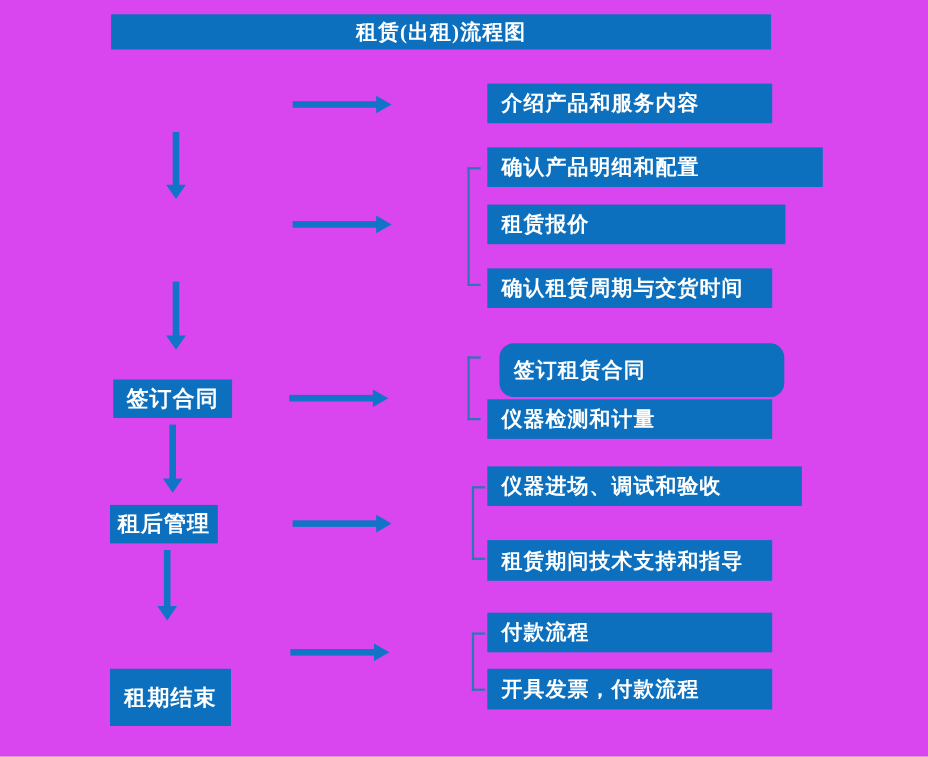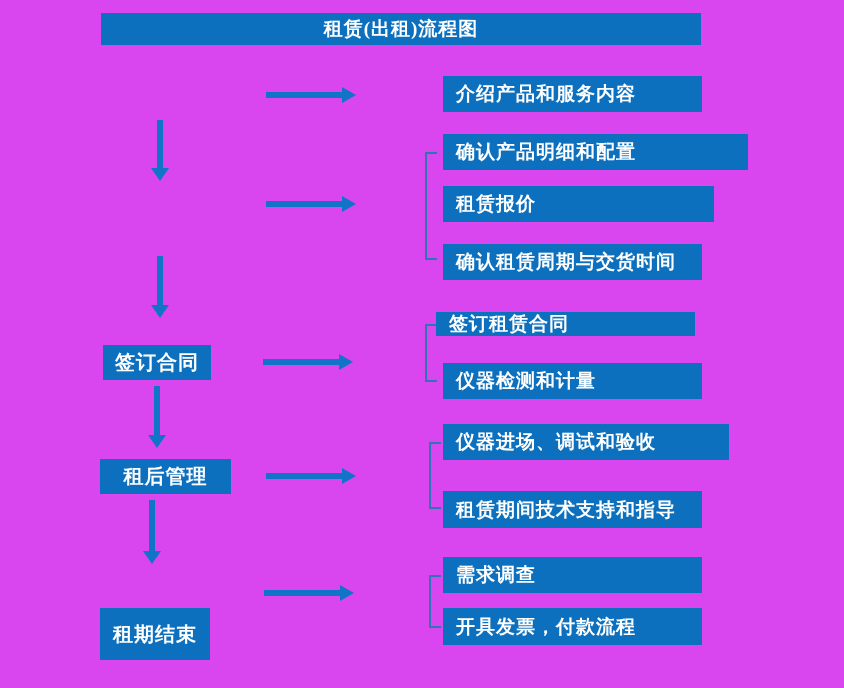--- a/index.html
+++ b/index.html
@@ -81,21 +81,21 @@
   }
 </style>
 </head>
 <body>
 
 <div class="canvas">
 
   <div class="blue-box title-bar" style="left:101px; top:13px; width:600px; height:32px;">租赁(出租)流程图</div>
 
   <div class="blue-box step-box" style="left:103px; top:345px; width:108px; height:35px;">签订合同</div>
-  <div class="blue-box step-box" style="left:100px; top:459px; width:131px; height:35px;">租后管理</div>
+  <div class="blue-box step-box" style="left:100px; top:459px; width:98px; height:35px;">租后管理</div>
   <div class="blue-box step-box" style="left:100px; top:608px; width:110px; height:52px;">租期结束</div>
 
   <div class="varrow" style="left:151px; top:120px; height:61px;">
     <div class="shaft"></div>
     <div class="head"></div>
   </div>
   <div class="varrow" style="left:151px; top:256px; height:62px;">
     <div class="shaft"></div>
     <div class="head"></div>
   </div>
@@ -133,22 +133,22 @@
   <div class="bracket" style="left:425px; top:324px; height:58px;"></div>
   <div class="bracket" style="left:429px; top:442px; height:67px;"></div>
   <div class="bracket" style="left:429px; top:575px; height:53px;"></div>
 
   <div class="blue-box out-box" style="left:443px; top:76px; width:259px; height:36px;">介绍产品和服务内容</div>
 
   <div class="blue-box out-box" style="left:443px; top:134px; width:305px; height:36px;">确认产品明细和配置</div>
   <div class="blue-box out-box" style="left:443px; top:186px; width:271px; height:36px;">租赁报价</div>
   <div class="blue-box out-box" style="left:443px; top:244px; width:259px; height:36px;">确认租赁周期与交货时间</div>
 
-  <div class="blue-box out-box" style="left:436px; top:312px; width:259px; height:24px;">签订租赁合同</div>
+  <div class="blue-box out-box" style="left:454px; top:312px; width:259px; height:49px;border-radius:13px;">签订租赁合同</div>
   <div class="blue-box out-box" style="left:443px; top:363px; width:259px; height:36px;">仪器检测和计量</div>
 
   <div class="blue-box out-box" style="left:443px; top:424px; width:286px; height:36px;">仪器进场、调试和验收</div>
   <div class="blue-box out-box" style="left:443px; top:491px; width:259px; height:37px;">租赁期间技术支持和指导</div>
 
-  <div class="blue-box out-box" style="left:443px; top:557px; width:259px; height:36px;">需求调查</div>
+  <div class="blue-box out-box" style="left:443px; top:557px; width:259px; height:36px;">付款流程</div>
   <div class="blue-box out-box" style="left:443px; top:608px; width:259px; height:37px;">开具发票，付款流程</div>
 
 </div>
 
 </body></html>

